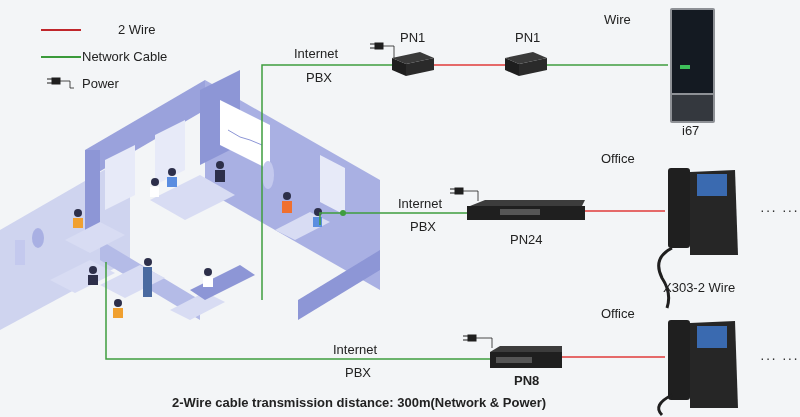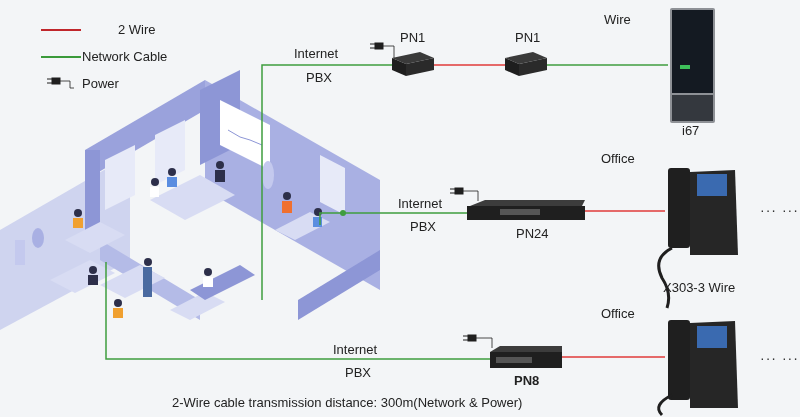--- a/index.html
+++ b/index.html
@@ -152,24 +152,24 @@
 
 <span class="lbl" style="left:294px;top:46px;">Internet</span>
 <span class="lbl" style="left:306px;top:70px;">PBX</span>
 <span class="lbl" style="left:400px;top:30px;">PN1</span>
 <span class="lbl" style="left:515px;top:30px;">PN1</span>
 <span class="lbl" style="left:604px;top:12px;">Wire</span>
 <span class="lbl" style="left:682px;top:123px;">i67</span>
 
 <span class="lbl" style="left:398px;top:196px;">Internet</span>
 <span class="lbl" style="left:410px;top:219px;">PBX</span>
-<span class="lbl" style="left:510px;top:226px;margin-left:6px;">PN24</span>
+<span class="lbl" style="left:510px;top:232px;">PN24</span>
 <span class="lbl" style="left:601px;top:151px;">Office</span>
-<span class="lbl" style="left:663px;top:280px;">X303-3 Wire</span>
+<span class="lbl" style="left:663px;top:280px;">X303-2 Wire</span>
 <span class="dots" style="left:760px;top:202px;">··· ···</span>
 
 <span class="lbl" style="left:333px;top:342px;">Internet</span>
 <span class="lbl" style="left:345px;top:365px;">PBX</span>
 <span class="lbl" style="left:514px;top:373px;font-weight:bold;">PN8</span>
 <span class="lbl" style="left:601px;top:306px;">Office</span>
 <span class="dots" style="left:760px;top:350px;">··· ···</span>
 
-<span class="lbl" style="left:172px;top:395px;">2-Wire cable transmission distance: 300m(Network &amp; Power)</span>
+<span class="lbl" style="left:172px;top:395px;font-weight:bold;">2-Wire cable transmission distance: 300m(Network &amp; Power)</span>
 
 </body></html>

